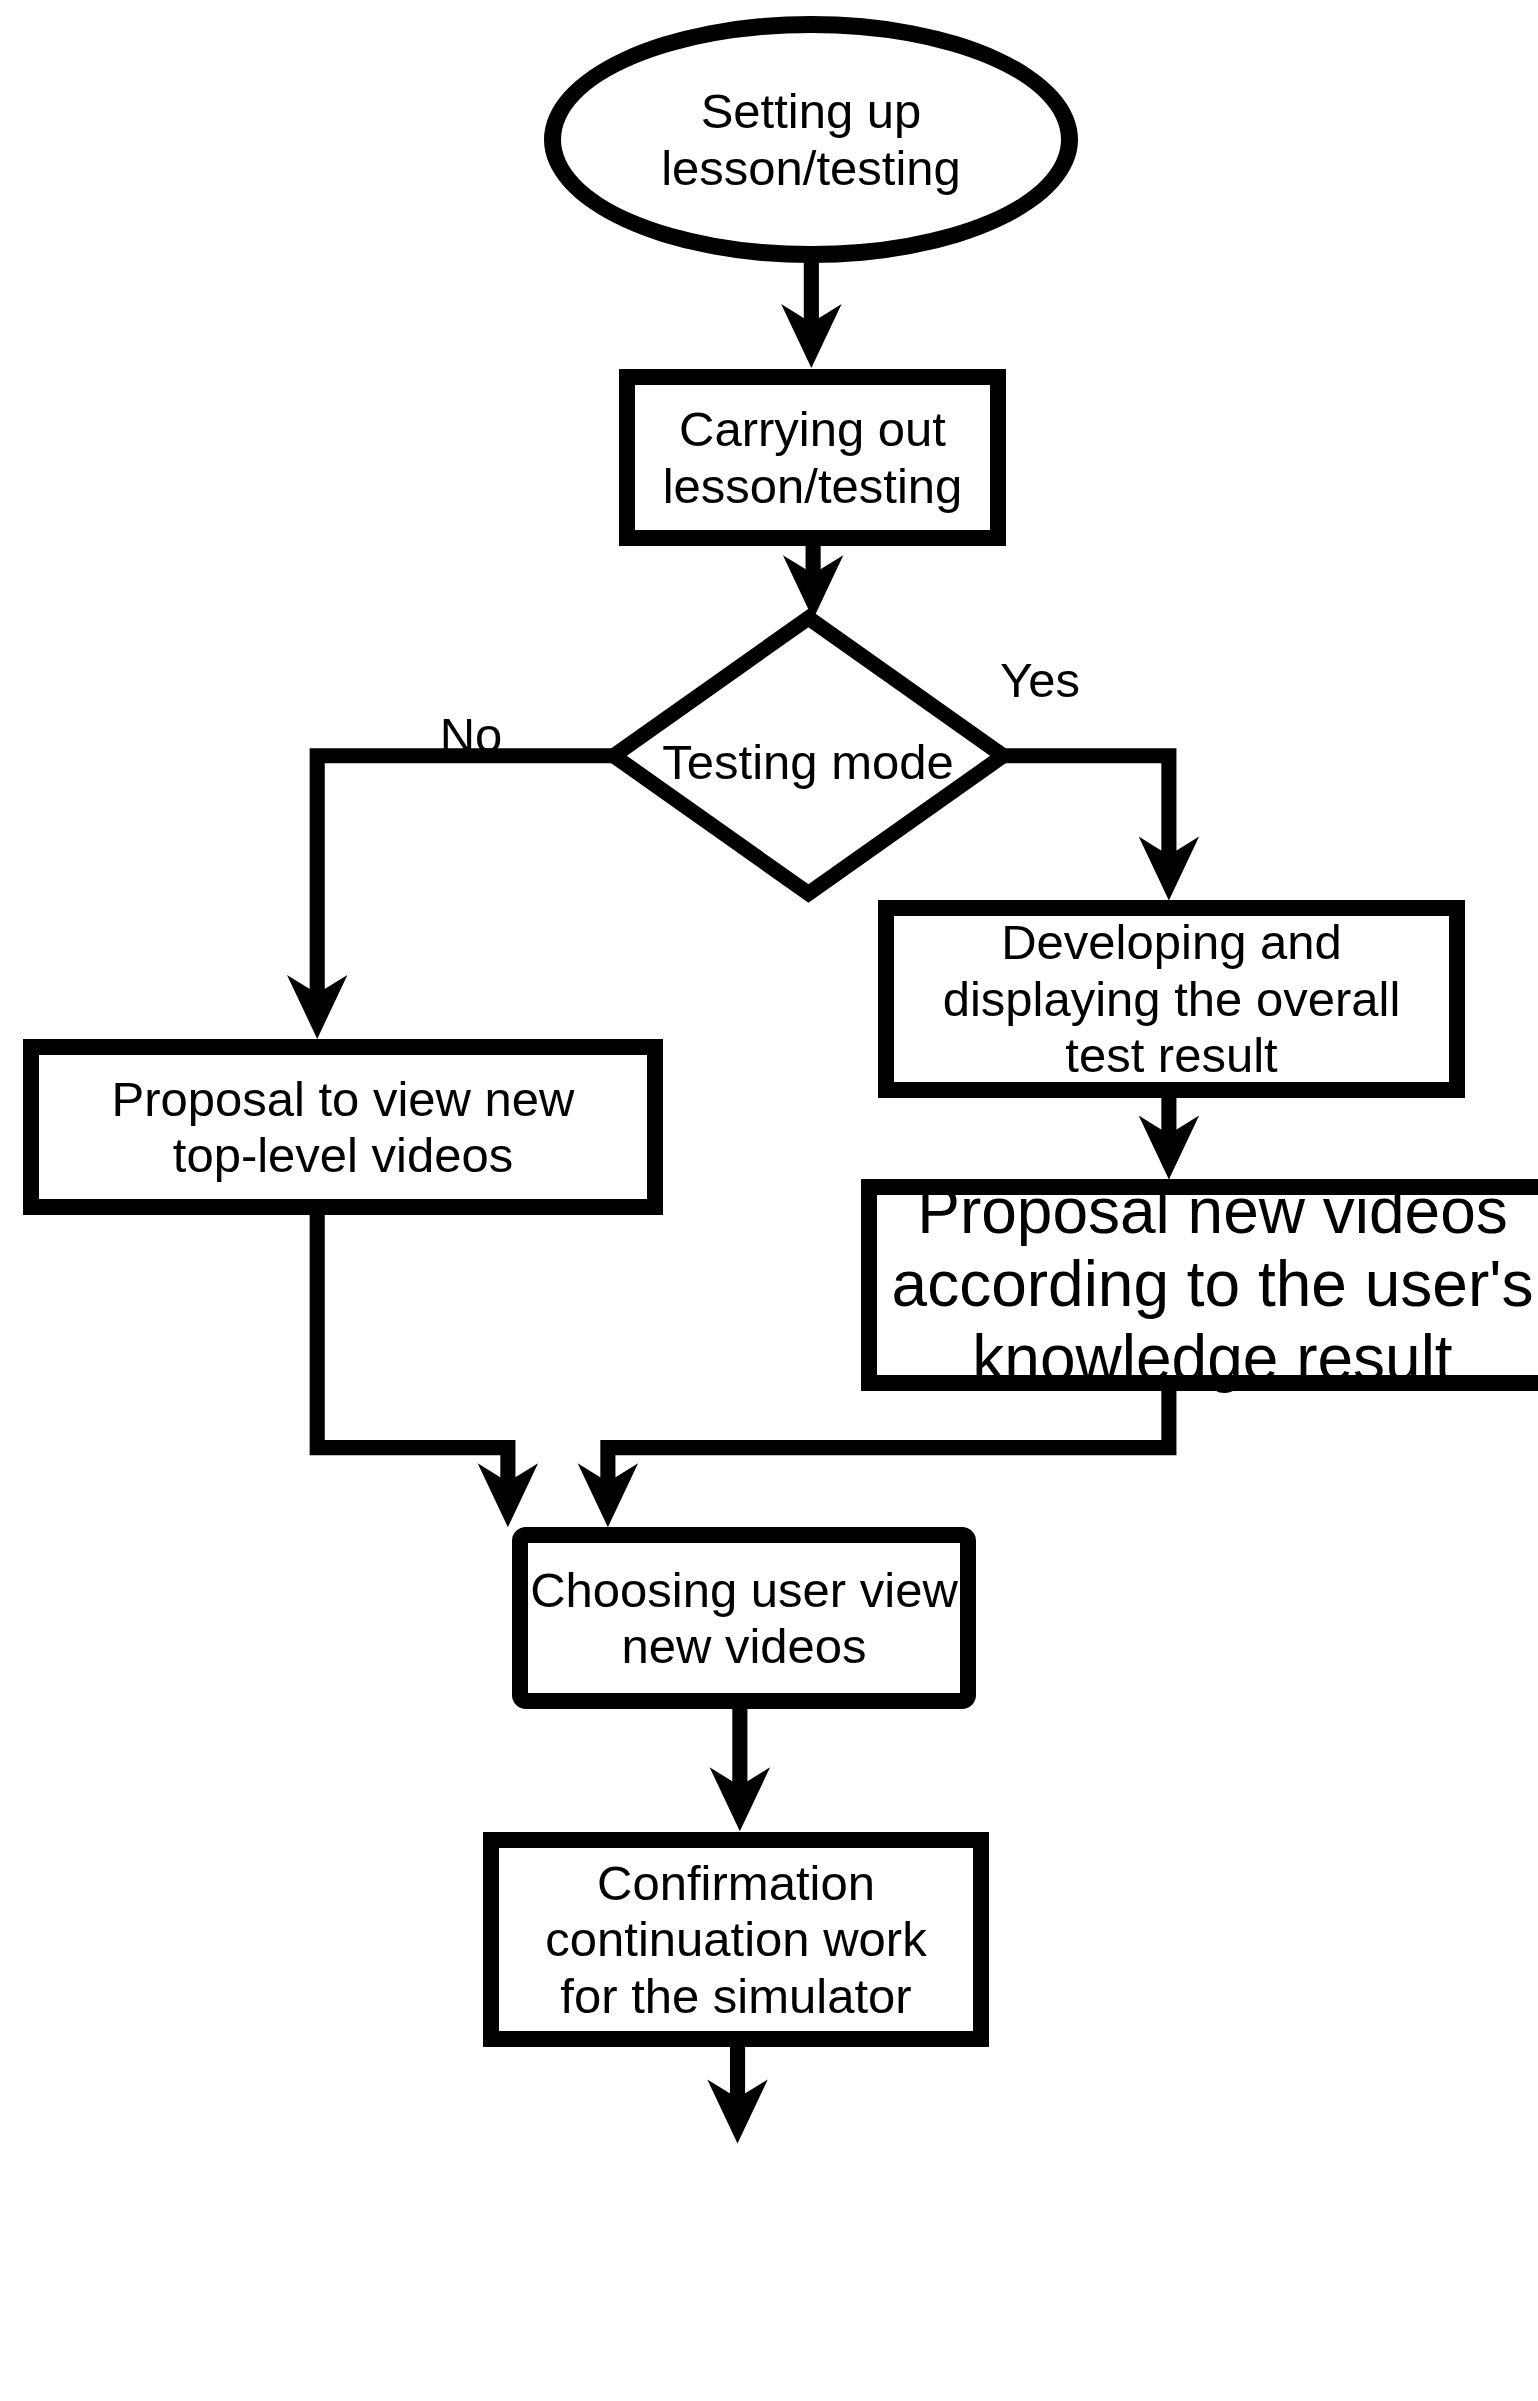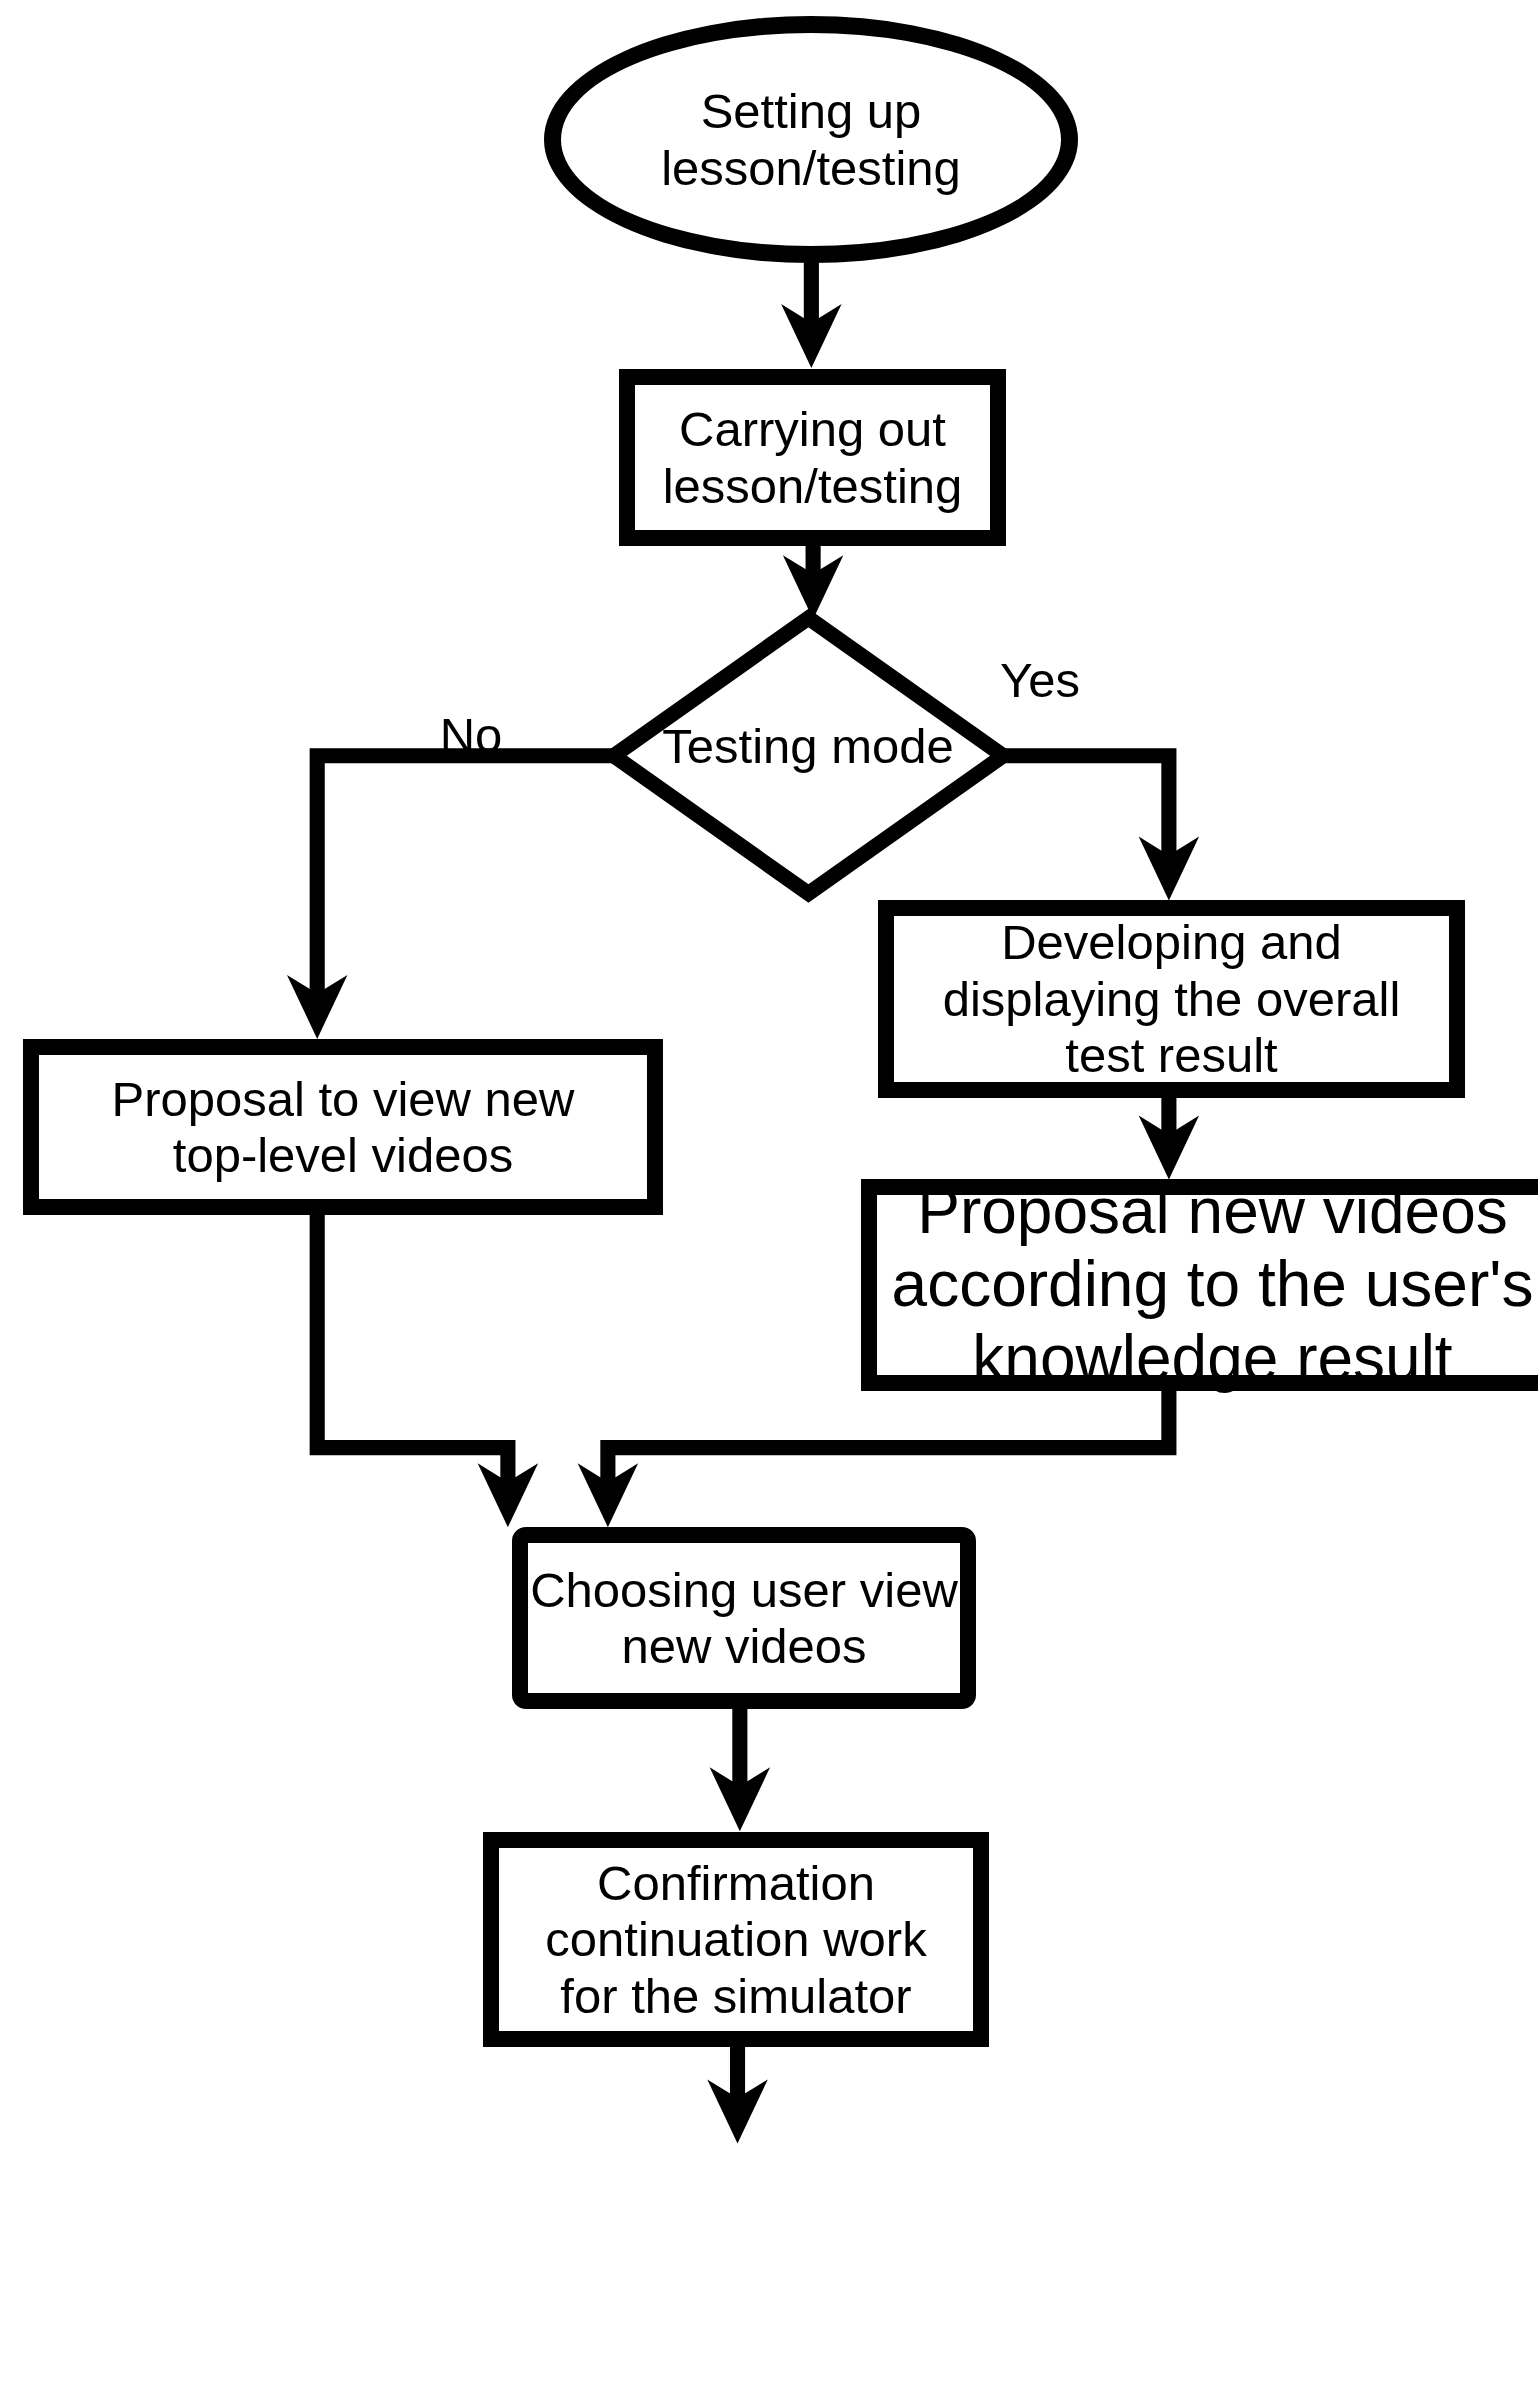--- a/index.html
+++ b/index.html
@@ -47,21 +47,21 @@
     position: absolute;
     font-size: 49px;
     line-height: 1.1;
     text-align: center;
     background: transparent;
   }
 
   
   #n-start        { left: 544px;  top: 16.3px;   width: 534px;  height: 247px; }
   #n-carrying     { left: 619px; top: 369px;  width: 387px;  height: 177px; }
-  #n-testing      { left: 613px; top: 624px; width: 390px;  height: 244px; }
+  #n-testing      { left: 613px; top: 640px; width: 390px;  height: 244px; }
   #n-proposal-top { left: 23px;   top: 1039px; width: 640px; height: 176px; }
   #n-developing   { left: 878px; top: 900px; width: 587px; height: 198px; }
   #n-proposal-kn  { left: 861px; top: 1179px; width: 703px; height: 212px; font-size: 64px; }
   #n-choosing     { left: 512px;  top: 1527px; width: 464px;  height: 182px; border-radius: 14px; }
   #n-confirmation { left: 483px;  top: 1832px; width: 506px;  height: 215px; }
   #n-end          { left: 462px;  top: 2144px; width: 579px;  height: 244px; }
 
   #lbl-no  { left: 404px;  top: 673px; width: 134px; margin-top: 36px; }
   #lbl-yes { left: 973px; top: 654px; width: 134px; }
 </style>

